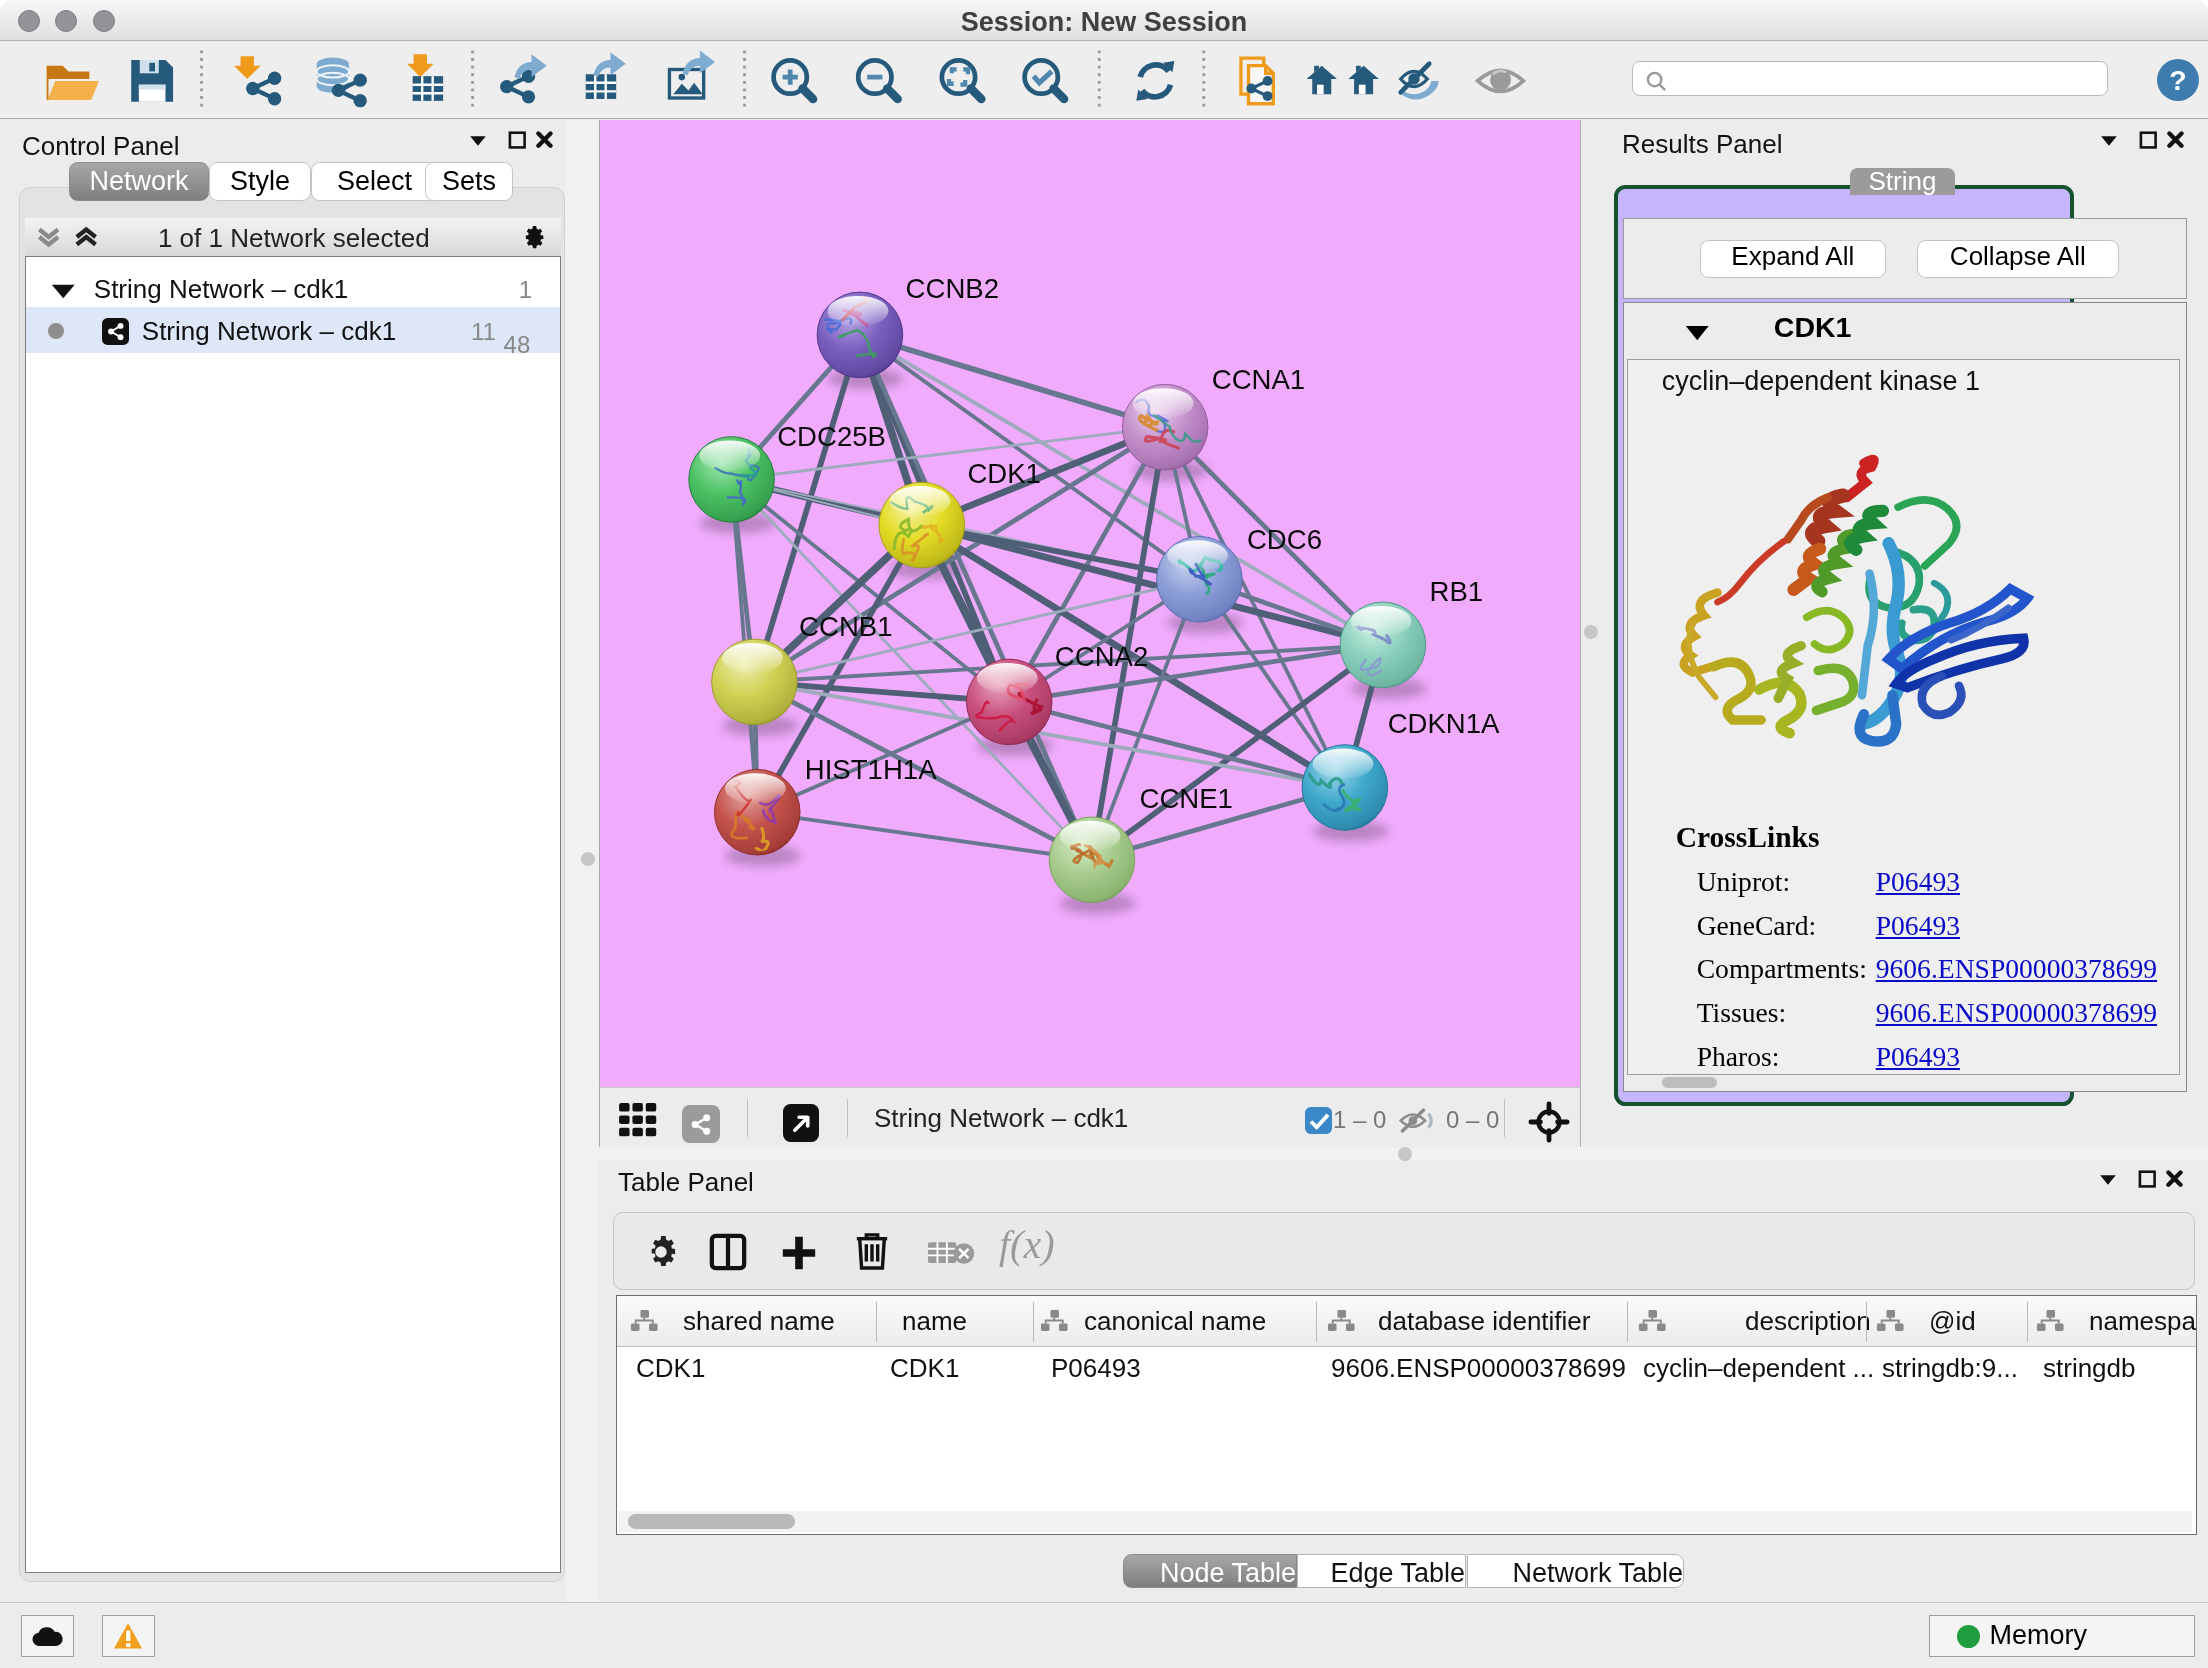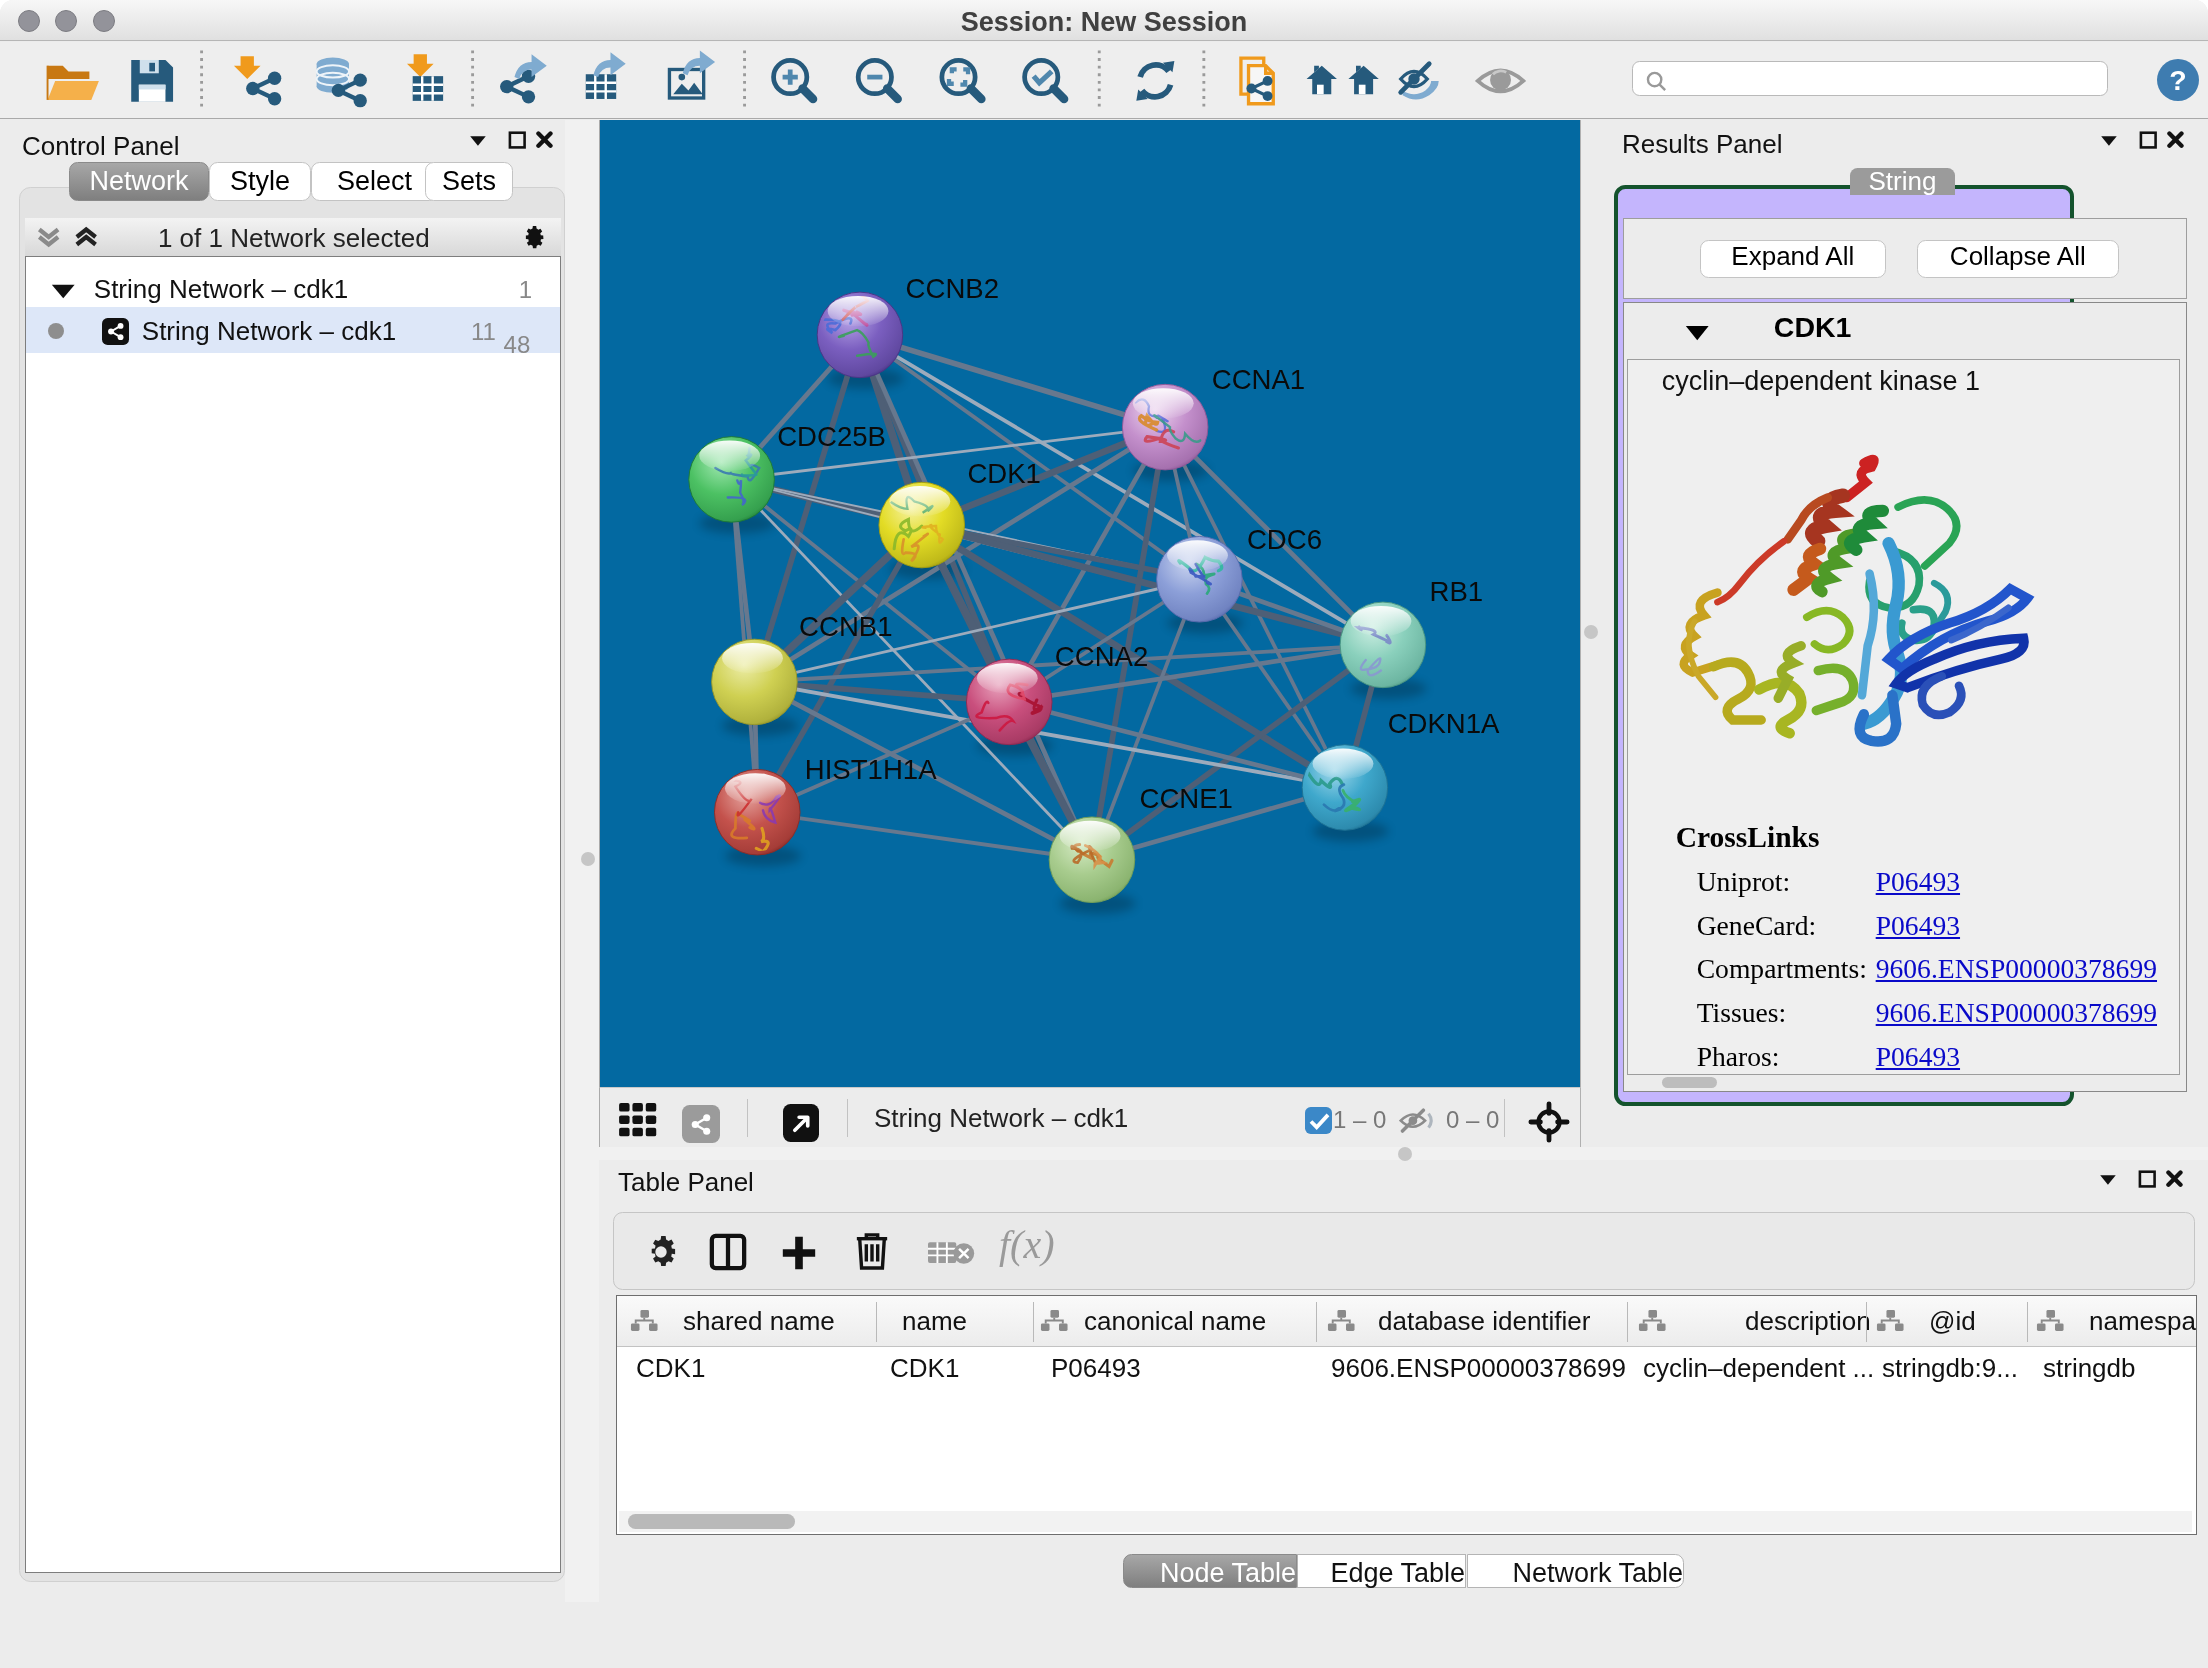--- a/index.html
+++ b/index.html
@@ -9,21 +9,21 @@
 #title{position:absolute;top:6.7px;left:0;width:100%;text-align:center;font-size:27px;font-weight:bold;color:#404040}
 
 #toolbar{position:absolute;left:0;top:42px;width:2208px;height:77px;background:#eeeeee;border-bottom:1.9px solid #a9a9a9}
 #searchbox{position:absolute;left:1632px;top:61px;width:476px;height:35px;background:#fff;border:1.9px solid #b9b9b9;border-radius:7.6px}
 #helpbtn{position:absolute;left:2157px;top:59px;width:42px;height:42px;border-radius:50%;background:#3e7cb0;color:#fff;font-weight:bold;font-size:28.5px;text-align:center;line-height:42px}
 
 .ptitle{font-size:26px;color:#111}
 .picons{position:absolute;top:0;height:19px}
 #ctrlpanel{position:absolute;left:0;top:120px;width:565px;height:1482px;background:#ececec}
 #gutter{position:absolute;left:565px;top:120px;width:34px;height:1482px;background:#f1f1f1}
-#canvas{position:absolute;left:599px;top:120px;width:982px;height:967px;background:#0369a1;border-left:1px solid #aaa;border-right:1px solid #b0b0b0}
+#canvas{position:absolute;left:599px;top:120px;width:982px;height:967px;background:#f0abfc;border-left:1px solid #aaa;border-right:1px solid #b0b0b0}
 #canvasbar{position:absolute;left:599px;top:1087px;width:982px;height:60px;background:#ececec;border-top:1px solid #c9c9c9;border-left:1px solid #aaa;border-right:1px solid #b0b0b0}
 #resultspanel{position:absolute;left:1581px;top:120px;width:628px;height:1027px;background:#ececec}
 #hsplit{position:absolute;left:599px;top:1147px;width:1609px;height:13.3px;background:#f1f1f1}
 #tablepanel{position:absolute;left:599px;top:1160px;width:1609px;height:441px;background:#ececec}
 #statusbar{position:absolute;left:0;top:1602px;width:2208px;height:67px;background:#ececec;border-top:1.9px solid #c6c6c6}
 
 .tab{position:absolute;top:42px;height:39px;font-size:27px;text-align:center;background:#fff;border:1px solid #c3c3c3;color:#000;line-height:37px;z-index:2;border-radius:8.6px}
 .tabsel{background:linear-gradient(#a7a7a7,#7f7f7f);color:#fff;border:1px solid #8a8a8a}
 #cp_box{position:absolute;left:19px;top:67px;width:546px;height:1395px;background:#e3e3e3;border-radius:11.4px;border:1px solid #d0d0d0}
 #cp_bar{position:absolute;left:4.8px;top:29.5px;width:536px;height:39px;background:linear-gradient(#f3f3f3,#d8d8d8);border-bottom:1px solid #b0b0b0}
@@ -758,14 +758,29 @@
       <div class="td" style="left:1426px">stringdb</div>
       <div style="position:absolute;left:1.9px;top:215px;width:1573px;height:21px;background:#f2f2f2"></div>
       <div style="position:absolute;left:11.4px;top:218px;width:167px;height:15px;background:#b9b9b9;border-radius:7.6px"></div>
     </div>
 <div class="btab" style="left:1123px;width:174px;background:linear-gradient(#a7a7a7,#7f7f7f);color:#fff;border-color:#8a8a8a;border-radius:8.6px 0 0 8.6px">Node Table</div>
 <div class="btab" style="left:1297px;width:169px">Edge Table</div>
 <div class="btab" style="left:1467px;width:217px;border-radius:0 8.6px 8.6px 0">Network Table</div>
 <div style="position:absolute;left:581px;top:852px;width:14.3px;height:14.3px;border-radius:50%;background:#c6c6c6"></div>
 <div style="position:absolute;left:1584px;top:625px;width:14.3px;height:14.3px;border-radius:50%;background:#c6c6c6"></div>
 <div style="position:absolute;left:1398px;top:1147px;width:14.3px;height:14.3px;border-radius:50%;background:#c6c6c6"></div>
+<div id="statusbar">
+  <div class="sbtn" style="left:21px">
+        <svg style="position:absolute;left:9.5px;top:8.6px" width="32" height="23" viewBox="0 0 34 24">
+          <path d="M8 22 a7 7 0 0 1 -1 -14 a9 8 0 0 1 17 -1 a6 6 0 0 1 2 15 z" fill="#111"></path>
+        </svg>
+      </div>
+  <div class="sbtn" style="left:102px">
+        <svg style="position:absolute;left:9.5px;top:5.7px" width="30" height="28.5" viewBox="0 0 32 30">
+          <path d="M16 1 L31 28 H1 Z" fill="#f0a01e"></path>
+          <rect x="14" y="9" width="4.5" height="11" fill="#fff"></rect>
+          <rect x="14" y="22.5" width="4.5" height="4" fill="#fff"></rect>
+        </svg>
+      </div>
+  <div id="memorybtn"><span style="display:inline-block;width:23px;height:23px;border-radius:50%;background:#1e9e3e;margin:8.6px 9.5px 0 27px;vertical-align:-3.8px"></span>Memory</div>
+</div>
 </div>
 
 
 </body></html>

